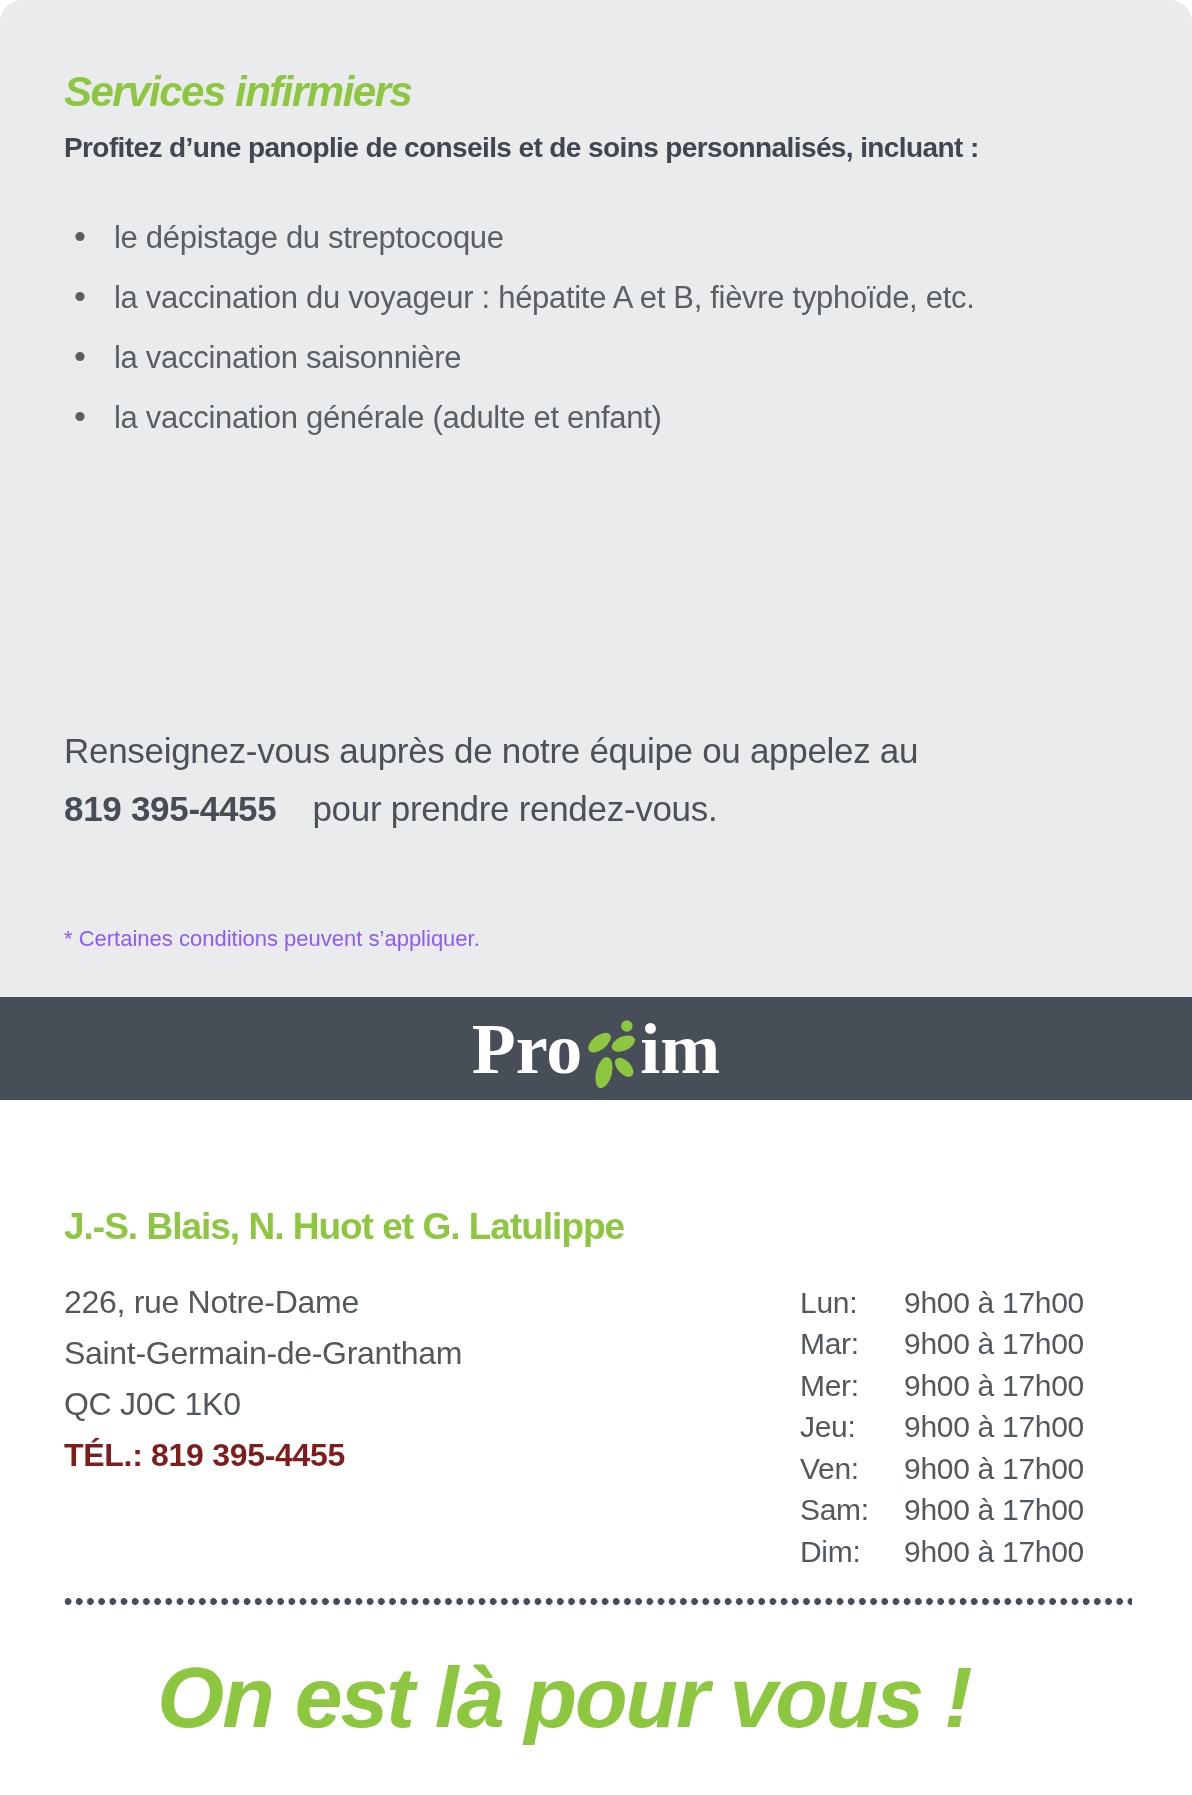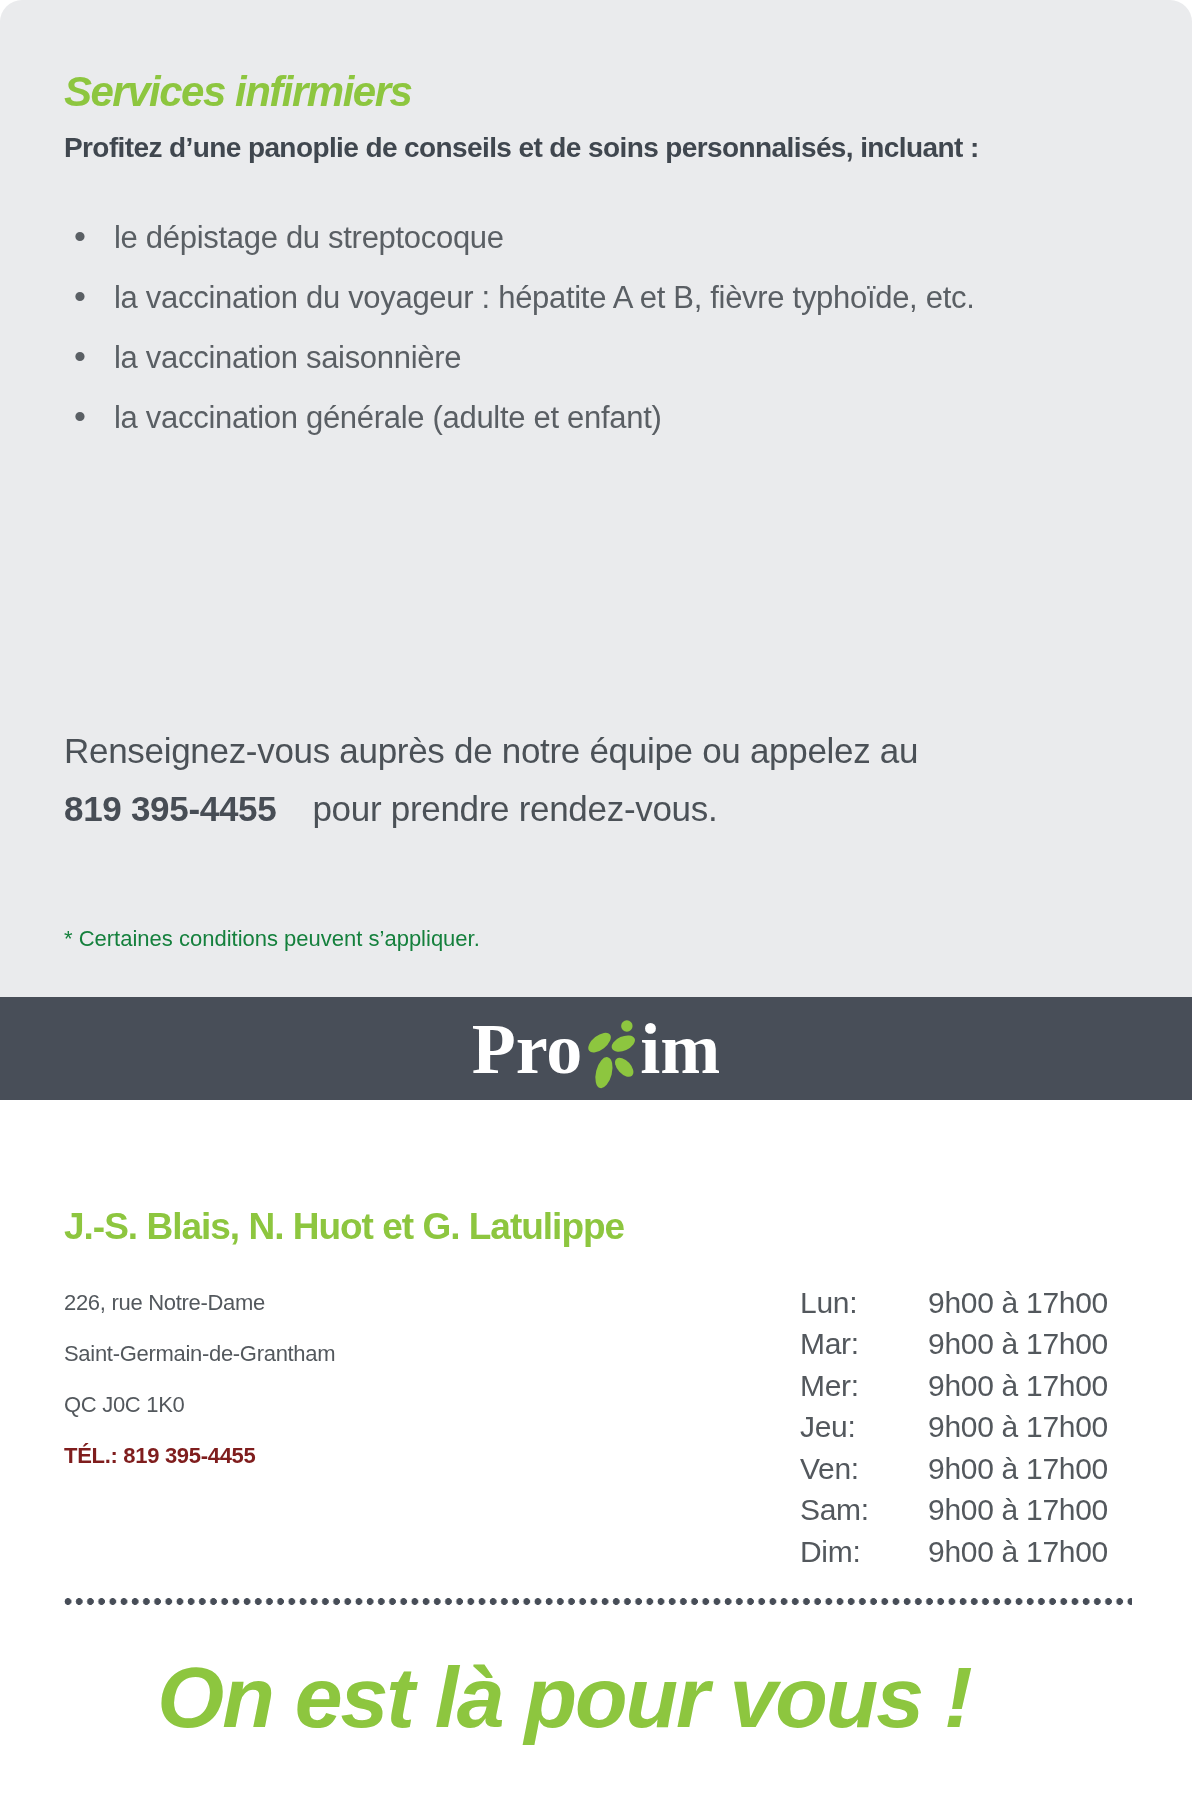--- a/index.html
+++ b/index.html
@@ -38,21 +38,21 @@
 
   .contact-block {
     position:absolute; left:64px; top:722px;
     font-size:35px; color:#4B5157; line-height:58px; letter-spacing:-0.3px;
   }
   .contact-line { display:block; }
   .contact-phone { font-weight:bold; color:#474D55; margin-right:36px; }
 
   .footnote {
     position:absolute; left:64px; top:926px;
-    font-size:22px; color:#15803d;
+    font-size:22px; color:#8b5cf6;
   }
 
   
   .brand-band {
     position:absolute; left:0; top:997px; width:1192px; height:103px;
     background:#484E58; display:flex; align-items:center; justify-content:center;
   }
   .proxim-logo {
     display:flex; align-items:flex-end;
     color:#ffffff; font-family:"Liberation Serif", serif;
@@ -60,30 +60,30 @@
   }
   .flower-svg { width:52px; height:74px; margin:0 3px -12px 3px; }
 
   
   .owners-name {
     position:absolute; left:64px; top:1206px;
     font-size:37px; font-weight:bold; color:#8DC63F; letter-spacing:-1px;
   }
   .address-block {
     position:absolute; left:64px; top:1277px;
-    font-size:22px; color:#53585D; line-height:51px; letter-spacing:-0.3px;
+    font-size:32px; color:#53585D; line-height:51px; letter-spacing:-0.3px;
   }
   .address-line { display:block; }
   .tel-line { display:block; font-weight:bold; color:#7f1d1d; }
 
   .hours-table {
     position:absolute; left:800px; top:1282px;
     font-size:30px; color:#53585D; letter-spacing:-0.3px;
   }
-  .hours-row { display:flex; height:41.5px; align-items:center;gap:24px; }
+  .hours-row { display:flex; height:41.5px; align-items:center; }
   .hours-day { width:104px; }
   .hours-time { }
 
   .dotted-divider {
     position:absolute; left:64px; top:1597px; width:1068px; height:9px;
     background-image:radial-gradient(circle at 4px 4.5px, #474D57 3.1px, rgba(0,0,0,0) 3.7px);
     background-size:11.2px 9px; background-repeat:repeat-x;
   }
 
   .slogan {

